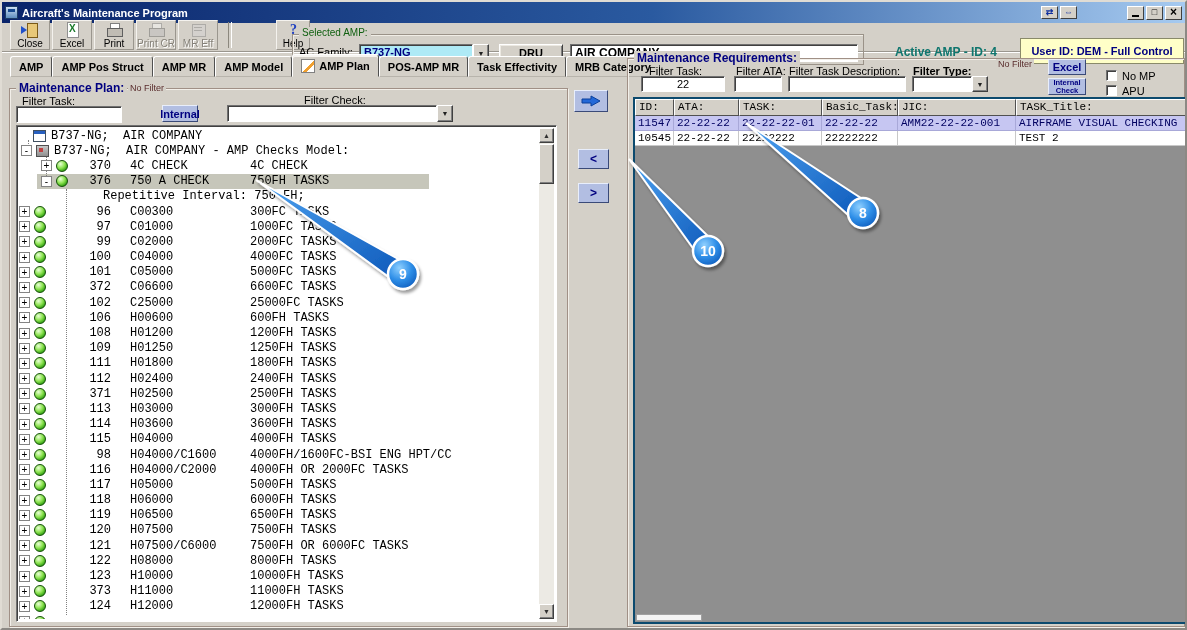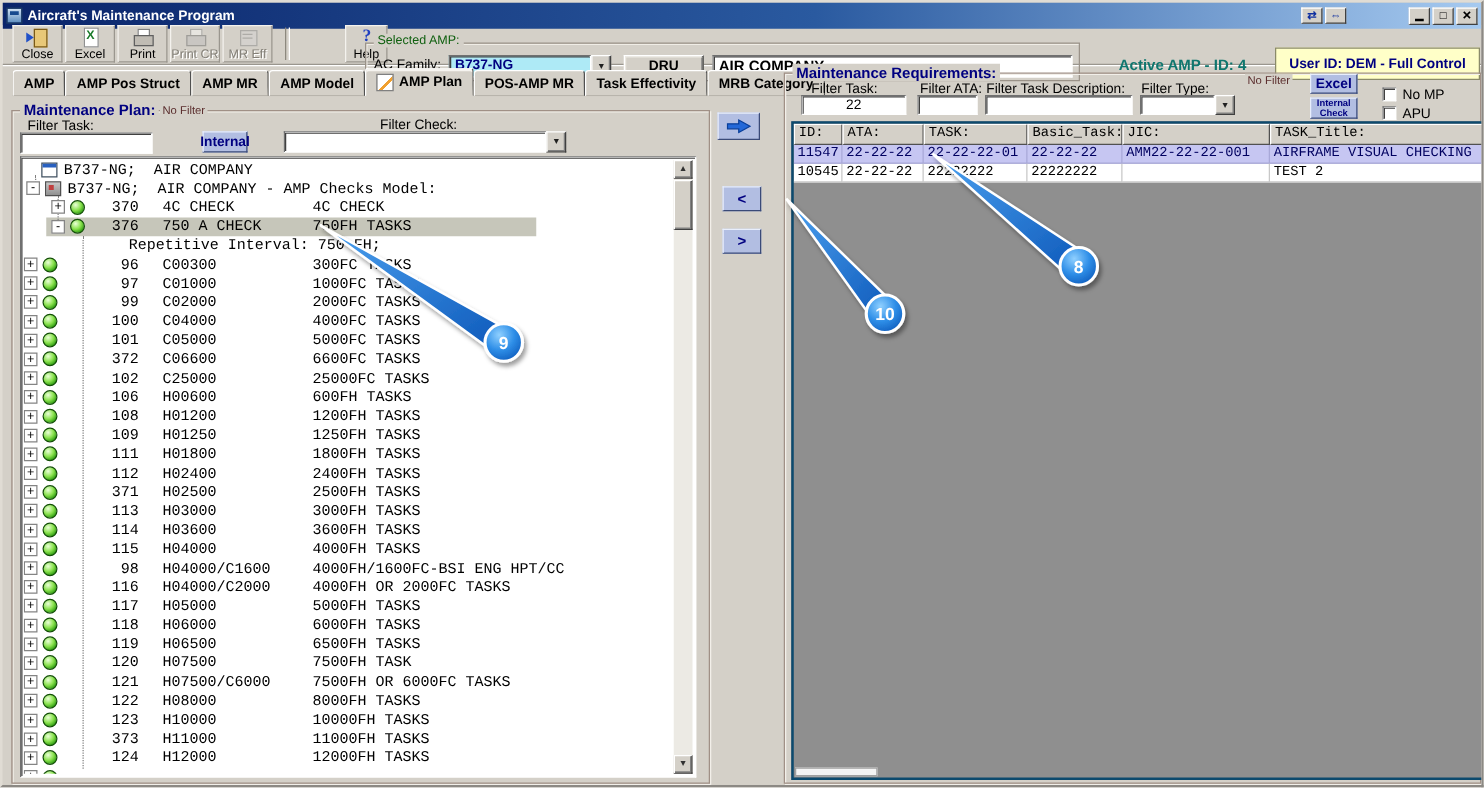--- a/index.html
+++ b/index.html
@@ -507,21 +507,21 @@
               <span class="tid">119</span>
               <span class="tcode">H06500</span>
               <span class="tdesc">6500FH TASKS</span>
             </div>
           
             <div class="trow l2">
               <span class="exp"></span>
               <span class="ball"></span>
               <span class="tid">120</span>
               <span class="tcode">H07500</span>
-              <span class="tdesc">7500FH TASK</span>
+              <span class="tdesc">7500FH TASKS</span>
             </div>
           
             <div class="trow l2">
               <span class="exp"></span>
               <span class="ball"></span>
               <span class="tid">121</span>
               <span class="tcode">H07500/C6000</span>
               <span class="tdesc">7500FH OR 6000FC TASKS</span>
             </div>
           
@@ -584,21 +584,21 @@
   <div class="pbtn btn-lt">&lt;</div>
   <div class="pbtn btn-gt">&gt;</div>
 
   <div class="group req">
     <span class="gtitle">Maintenance Requirements:</span>
     <span class="nofilter" style="left:368px;top:0px;">No Filter</span>
 
     <span class="flabel" style="left:21px;top:6px;">Filter Task:</span>
     <span class="flabel" style="left:108px;top:6px;">Filter ATA:</span>
     <span class="flabel" style="left:161px;top:6px;">Filter Task Description:</span>
-    <span class="flabel" style="left:285px;top:6px;">Filter Type:</span>
+    <span class="flabel" style="left:285px;top:6px;font-weight:bold;">Filter Type:</span>
 
     <input class="input" style="left: 13px; top: 17px; width: 84px; height: 16px; text-align: center;" value="22">
     <input class="input" style="left: 106px; top: 17px; width: 48px; height: 16px;">
     <input class="input" style="left: 160px; top: 17px; width: 118px; height: 16px;">
     <div class="combo" style="position:absolute;left:284px;top:17px;width:76px;height:16px;">
       <span class="cfield"></span>
       <span class="cbtn">
           <span>▼</span>
         </span>
     </div>

